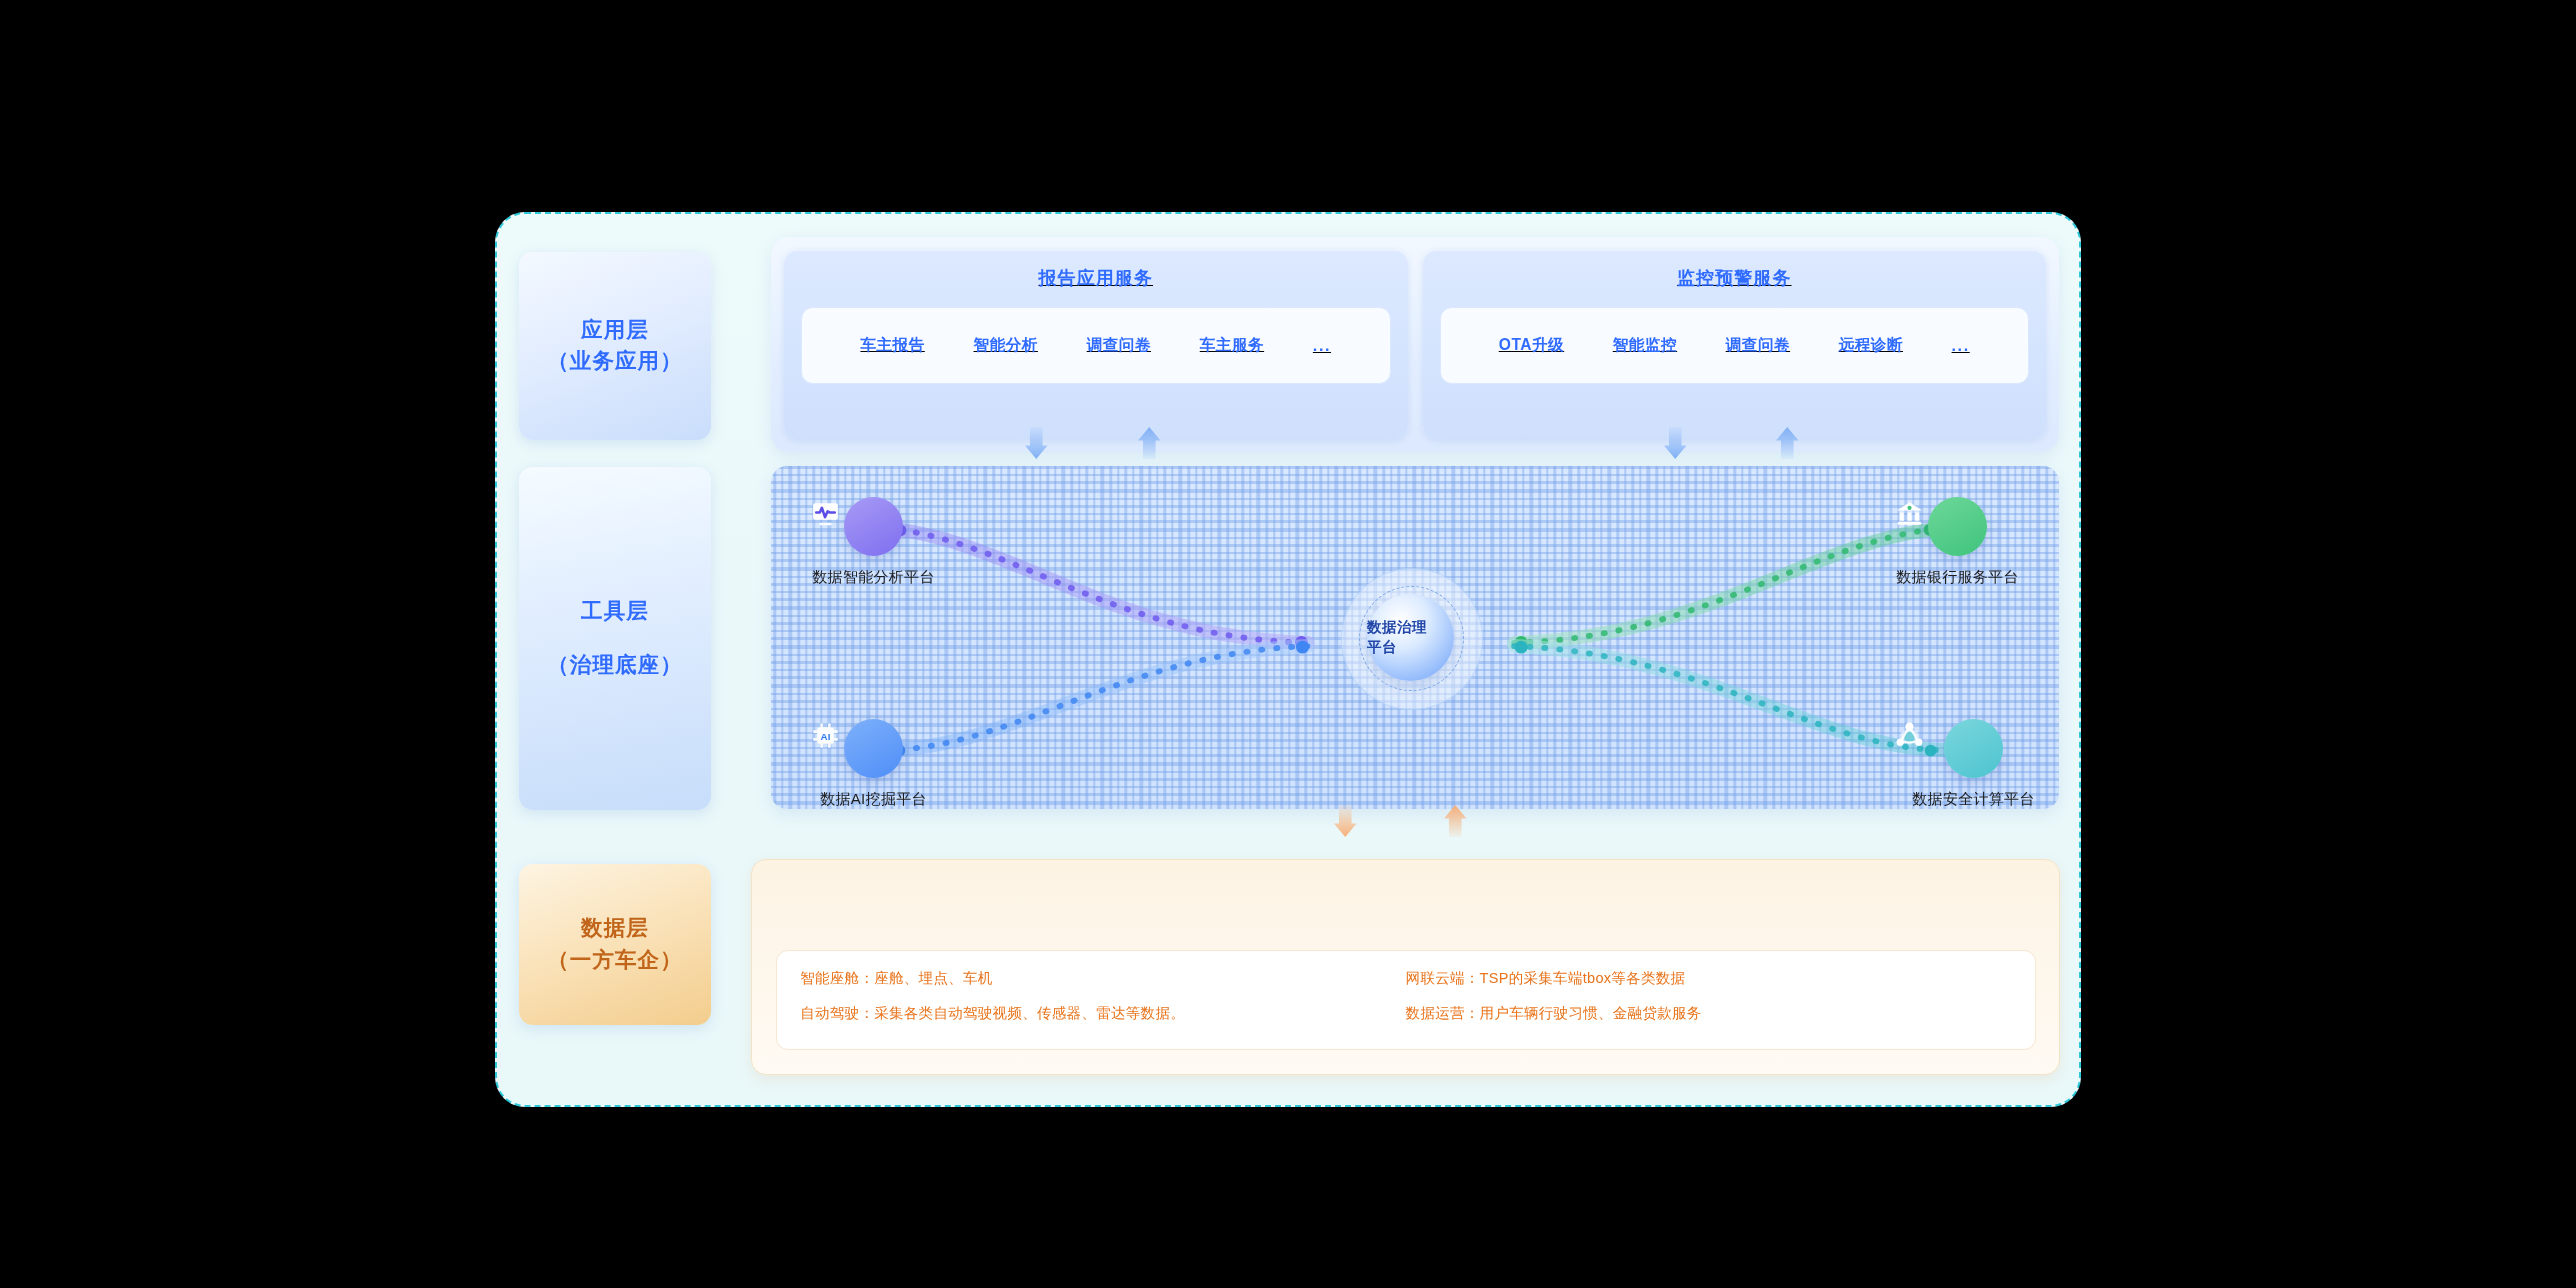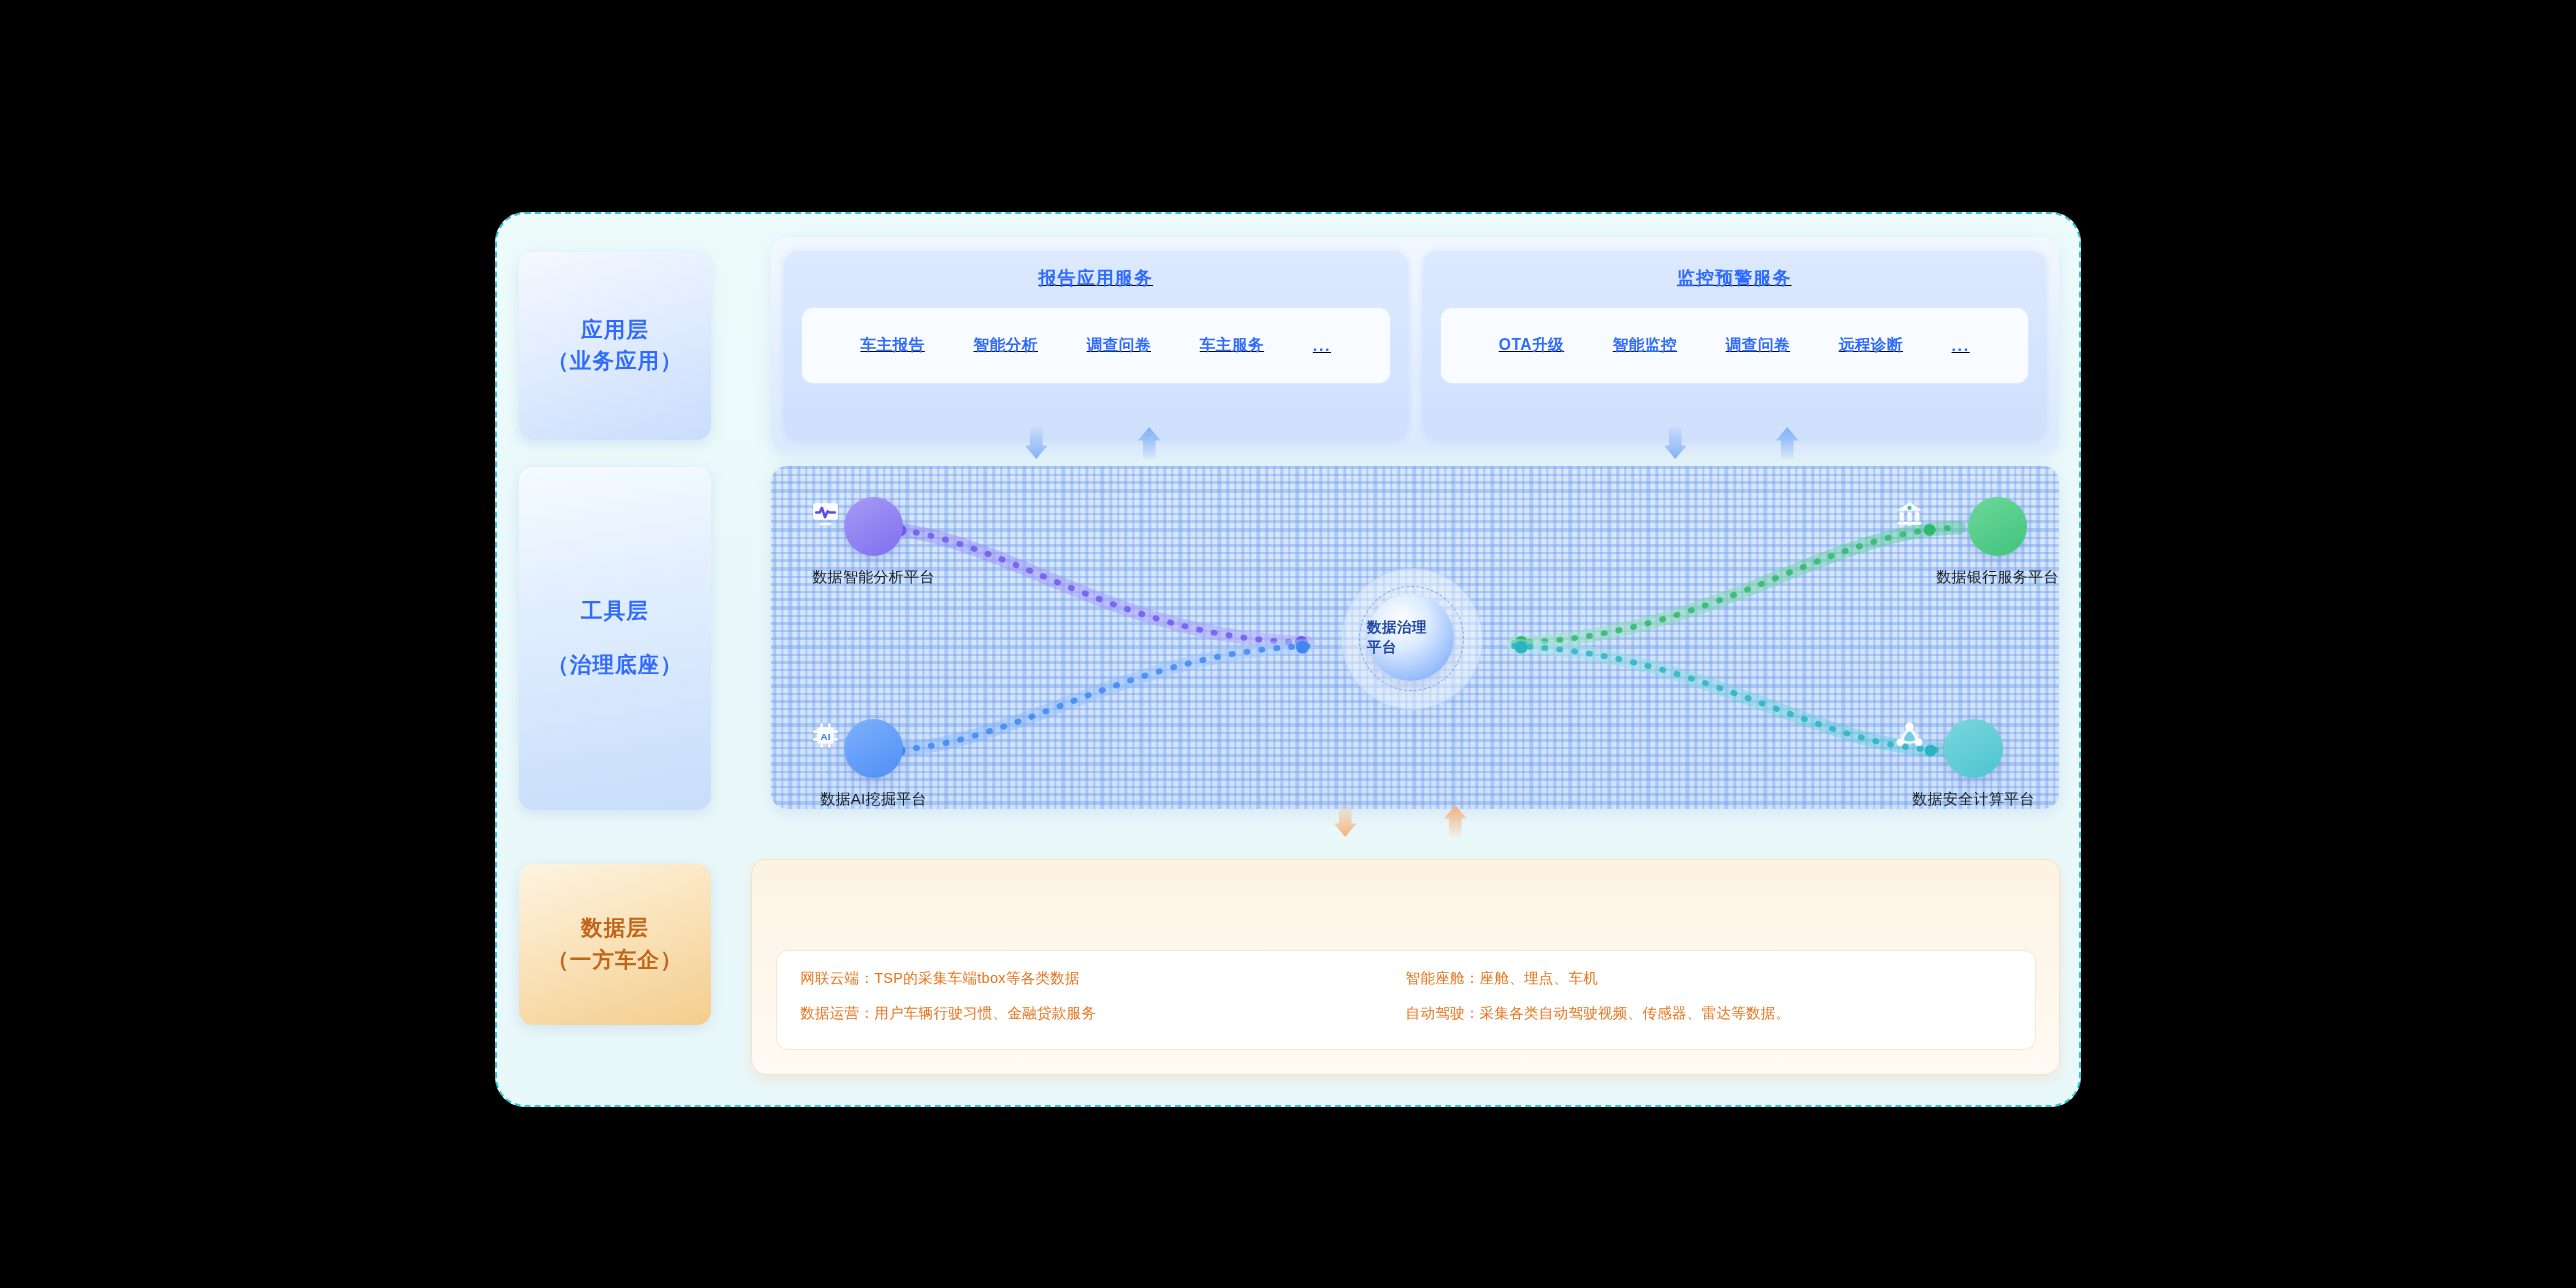--- a/index.html
+++ b/index.html
@@ -248,21 +248,21 @@
             <rect x="8" y="37" width="9" height="5" rx="2"></rect>
             <rect x="47" y="22" width="9" height="5" rx="2"></rect>
             <rect x="47" y="37" width="9" height="5" rx="2"></rect>
           </g>
           <text x="32" y="40" text-anchor="middle" font-family="Liberation Sans, sans-serif" font-size="19" font-weight="700" fill="#2f7cf0">AI</text>
         </svg>
       </div>
       <div class="nlabel">数据AI挖掘平台</div>
     </div>
 
-    <div class="node" style="left:1122px;top:31px;width:129px;padding-left:40px;">
+    <div class="node" style="left:1122px;top:31px;width:129px;">
       <div class="bubble b-green">
         <svg width="33" height="33" viewBox="0 0 64 64">
           <path d="M32 10 L56 26 L8 26 Z" fill="#ffffff" opacity=".97"></path>
           <circle cx="32" cy="21" r="4" fill="#3fc47c"></circle>
           <rect x="13" y="30" width="8" height="16" fill="#ffffff" opacity=".95"></rect>
           <rect x="28" y="30" width="8" height="16" fill="#ffffff" opacity=".95"></rect>
           <rect x="43" y="30" width="8" height="16" fill="#ffffff" opacity=".95"></rect>
           <rect x="9" y="48" width="46" height="6" rx="3" fill="#ffffff" opacity=".97"></rect>
         </svg>
       </div>
@@ -294,24 +294,24 @@
   </div>
 
   <div class="arrow down or-d" style="left:1334px;top:805px;"></div>
   <div class="arrow up   or-u" style="left:1444px;top:805px;"></div>
 
   <div class="data-panel">
 
 
     <div class="desc-box">
       <div class="desc-col">
+        <div class="desc-line">智能座舱：座舱、埋点、车机</div>
+        <div class="desc-line">自动驾驶：采集各类自动驾驶视频、传感器、雷达等数据。</div>
+      </div>
+      <div class="desc-col">
         <div class="desc-line">网联云端：TSP的采集车端tbox等各类数据</div>
         <div class="desc-line">数据运营：用户车辆行驶习惯、金融贷款服务</div>
       </div>
-      <div class="desc-col">
-        <div class="desc-line">智能座舱：座舱、埋点、车机</div>
-        <div class="desc-line">自动驾驶：采集各类自动驾驶视频、传感器、雷达等数据。</div>
-      </div>
     </div>
   </div>
 
 </div>
 
 
 </body></html>

